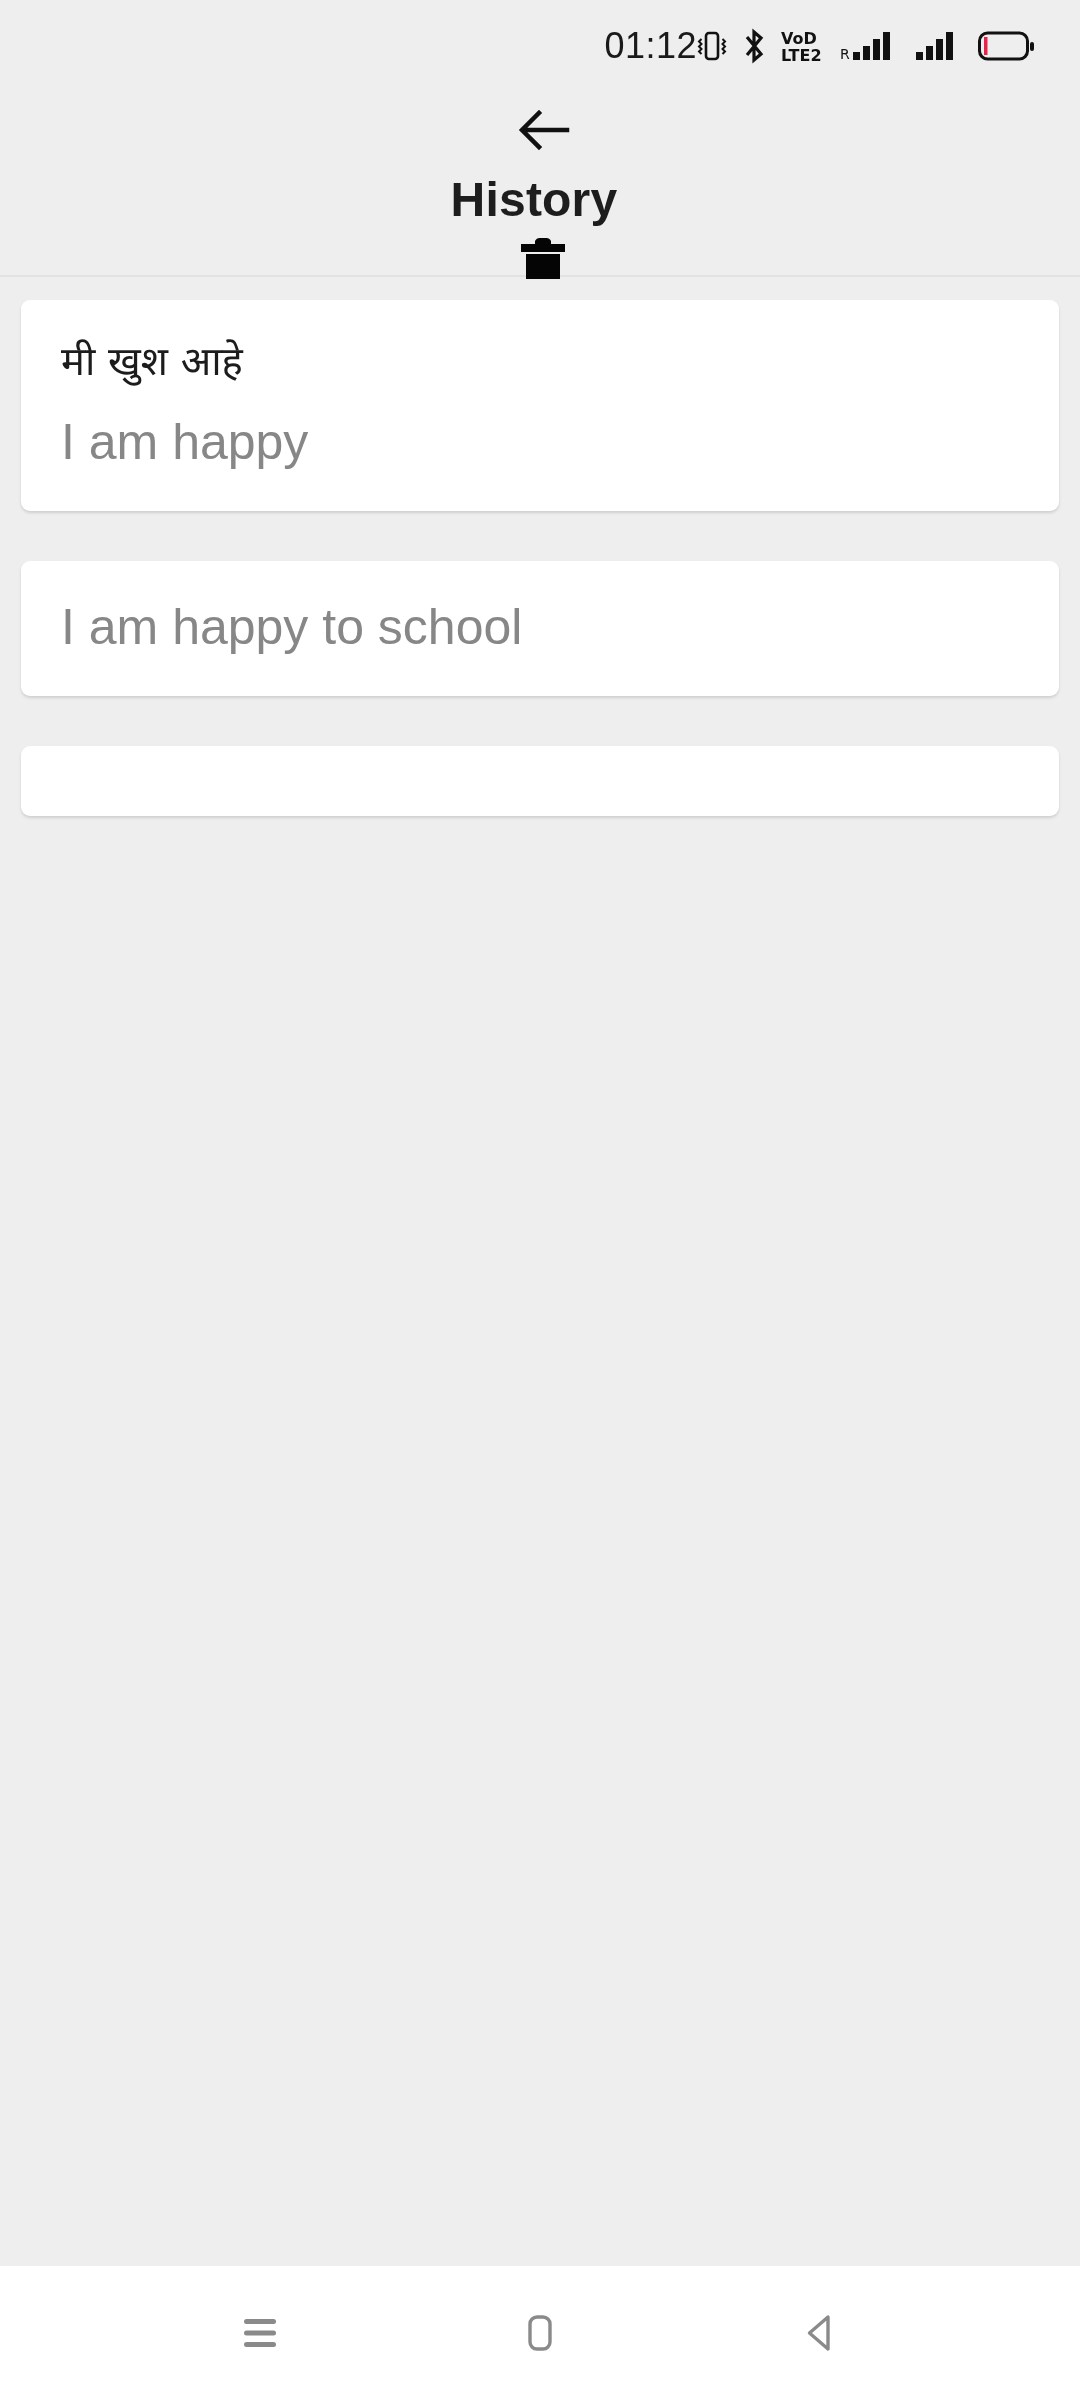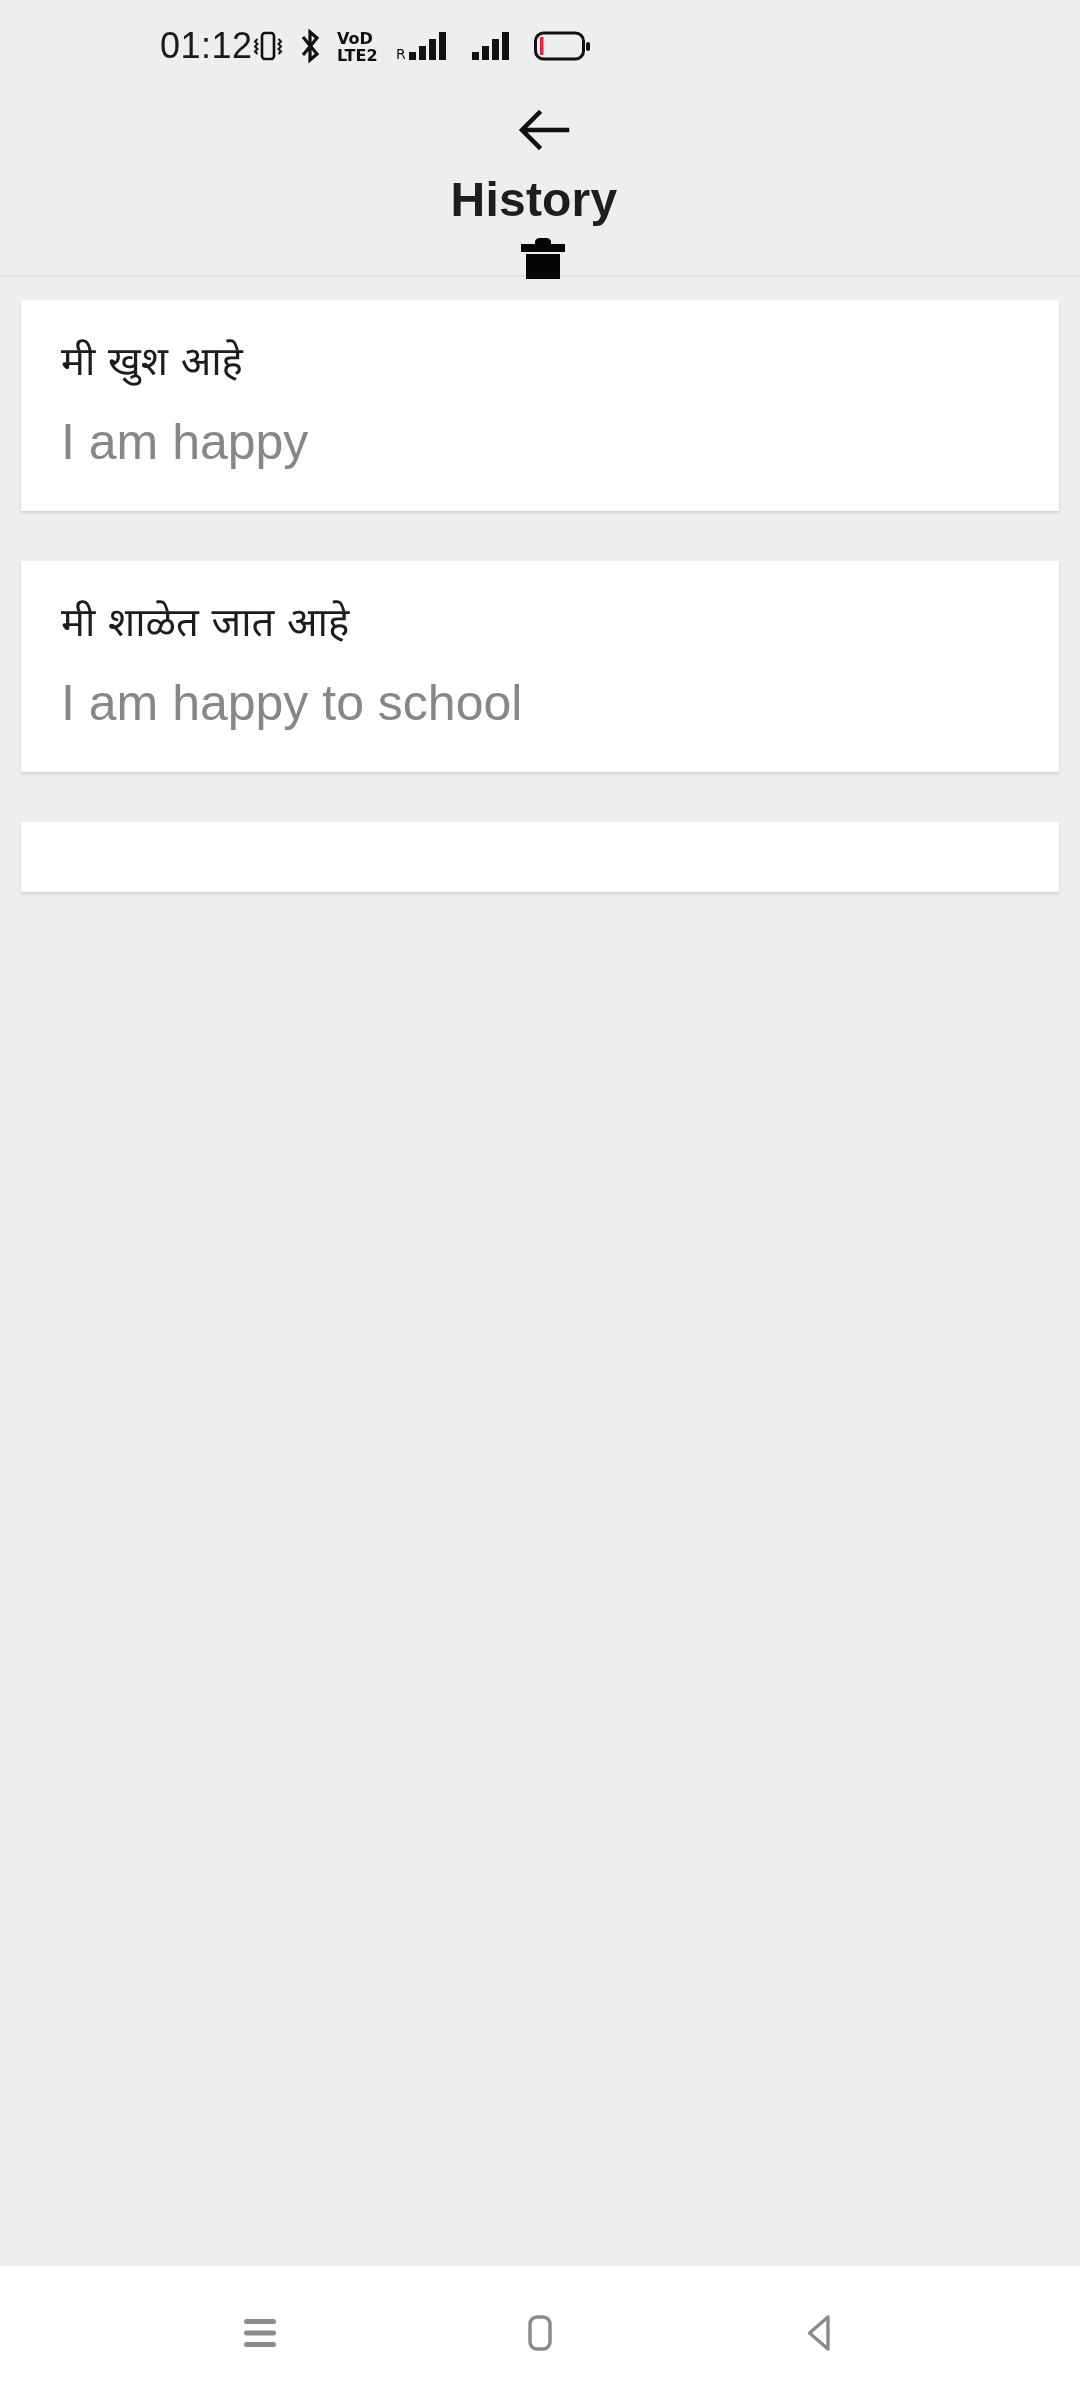--- a/index.html
+++ b/index.html
@@ -14,21 +14,21 @@
     overflow: hidden;
     position: relative;
   }
 
   
   .status-bar {
     height: 92px;
     background: #eeeeee;
     display: flex;
     align-items: center;
-    justify-content: flex-start;
+    justify-content: flex-end;
     padding: 0 44px 0 0;
     box-sizing: border-box;
     position: relative;
   }
   .status-clock {
     font-size: 36px;
     color: #1a1a1a;
     letter-spacing: 0.5px;
     margin-left: 160px;
     font-weight: 400;
@@ -86,21 +86,21 @@
     left: 0;
     right: 0;
     bottom: 134px;
     background: #eeeeee;
     padding: 21px 21px 0 21px;
     box-sizing: border-box;
     overflow: hidden;
   }
   .history-card {
     background: #ffffff;
-    border-radius: 1px;
+    border-radius: 9px;
     box-shadow: 0 2px 3px rgba(0,0,0,0.13);
     padding: 34px 40px 36px 40px;
     box-sizing: border-box;
     margin-bottom: 50px;
   }
   .card-source {
     font-size: 40px;
     color: #1c1c1c;
     line-height: 1.35;
     margin-bottom: 22px;
@@ -217,21 +217,20 @@
 </div>
 
 <div class="history-list">
 
   <div class="history-card">
     <div class="card-source">मी खुश आहे</div>
     <div class="card-translation">I am happy</div>
   </div>
 
   <div class="history-card">
-    <div class="card-source">मी शाळेत जात आहे</div>
     <div class="card-translation">I am happy to school</div>
   </div>
 
   <div class="history-card">
   </div>
 
 </div>
 
 <div class="nav-bar">
 

